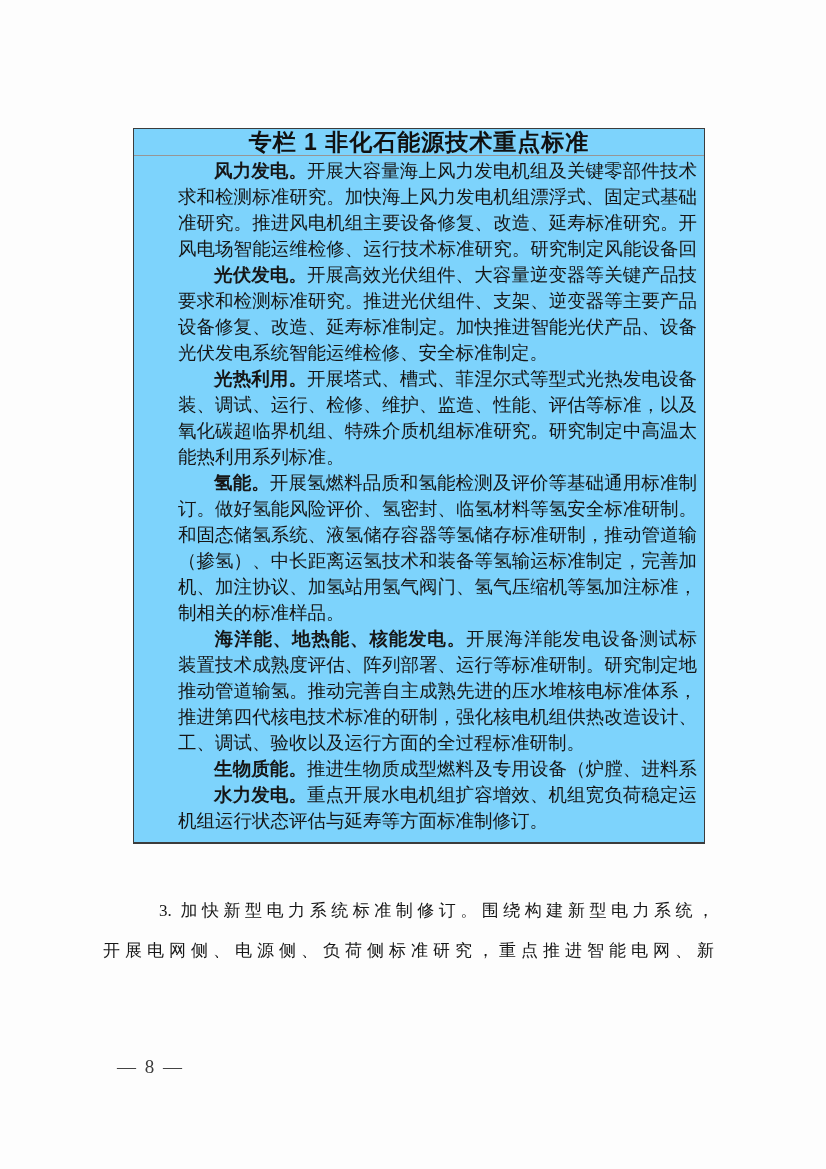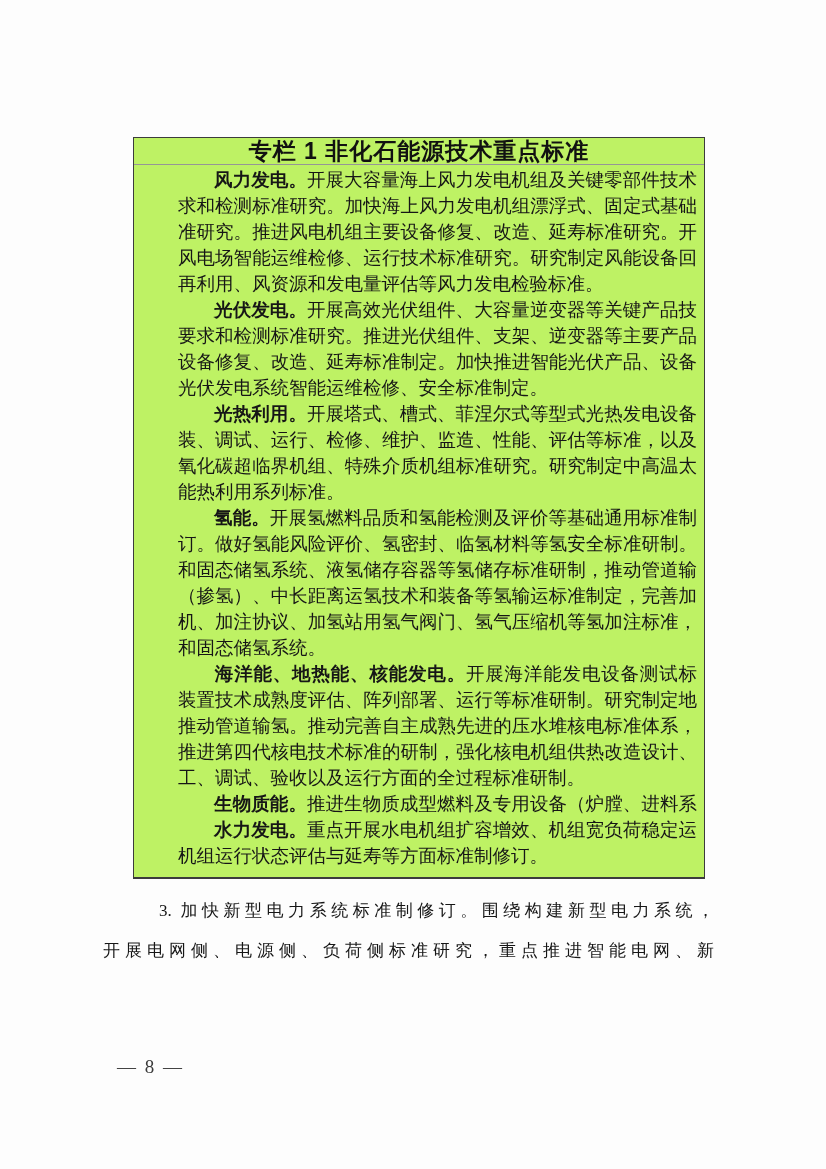--- a/index.html
+++ b/index.html
@@ -7,25 +7,25 @@
     width: 826px; height: 1169px;
     background: #fdfdfd;
     color: #161616;
     font-family: "Liberation Serif", "DejaVu Serif", serif;
     position: relative;
     overflow: hidden;
   }
   
   .box {
     position: absolute;
-    left: 133px; top: 137px;
+    left: 133px; top: 128px;
     width: 570px;
     border: 1px solid #3c3c3c;
     border-bottom-width: 2px;
-    background: #bef264;
+    background: #7dd3fc;
     box-sizing: content-box;
   }
   .box-title {
     height: 26px; line-height: 26px;
     text-align: center;
     font-family: "Liberation Sans", "DejaVu Sans", sans-serif;
     font-weight: bold;
     font-size: 23px;
     letter-spacing: 1px;
     border-bottom: 1px solid #969696;
@@ -76,35 +76,34 @@
 </head>
 <body>
 
 <section class="box">
   <div class="box-title">专栏 1 非化石能源技术重点标准</div>
   <div class="box-body">
       <div class="bline"><span class="ind"></span><b>风力发电。</b>开展大容量海上风力发电机组及关键零部件技术要</div>
       <div class="bline">求和检测标准研究。加快海上风力发电机组漂浮式、固定式基础标</div>
       <div class="bline">准研究。推进风电机组主要设备修复、改造、延寿标准研究。开展</div>
       <div class="bline">风电场智能运维检修、运行技术标准研究。研究制定风能设备回收</div>
-      <div class="bline last">再利用、风资源和发电量评估等风力发电检验标准。</div>
       <div class="bline"><span class="ind"></span><b>光伏发电。</b>开展高效光伏组件、大容量逆变器等关键产品技术</div>
       <div class="bline">要求和检测标准研究。推进光伏组件、支架、逆变器等主要产品及</div>
       <div class="bline">设备修复、改造、延寿标准制定。加快推进智能光伏产品、设备及</div>
       <div class="bline last">光伏发电系统智能运维检修、安全标准制定。</div>
       <div class="bline"><span class="ind"></span><b>光热利用。</b>开展塔式、槽式、菲涅尔式等型式光热发电设备安</div>
       <div class="bline">装、调试、运行、检修、维护、监造、性能、评估等标准，以及二</div>
       <div class="bline">氧化碳超临界机组、特殊介质机组标准研究。研究制定中高温太阳</div>
       <div class="bline last">能热利用系列标准。</div>
       <div class="bline"><span class="ind"></span><b>氢能。</b>开展氢燃料品质和氢能检测及评价等基础通用标准制修</div>
       <div class="bline">订。做好氢能风险评价、氢密封、临氢材料等氢安全标准研制。推</div>
       <div class="bline">和固态储氢系统、液氢储存容器等氢储存标准研制，推动管道输氢</div>
       <div class="bline">（掺氢）、中长距离运氢技术和装备等氢输运标准制定，完善加氢</div>
       <div class="bline">机、加注协议、加氢站用氢气阀门、氢气压缩机等氢加注标准，研</div>
-      <div class="bline last">和固态储氢系统。</div>
+      <div class="bline last">制相关的标准样品。</div>
       <div class="bline"><span class="ind"></span><b>海洋能、地热能、核能发电。</b>开展海洋能发电设备测试标准、</div>
       <div class="bline">装置技术成熟度评估、阵列部署、运行等标准研制。研究制定地热</div>
       <div class="bline">推动管道输氢。推动完善自主成熟先进的压水堆核电标准体系，</div>
       <div class="bline">推进第四代核电技术标准的研制，强化核电机组供热改造设计、施</div>
       <div class="bline last">工、调试、验收以及运行方面的全过程标准研制。</div>
       <div class="bline"><span class="ind"></span><b>生物质能。</b>推进生物质成型燃料及专用设备（炉膛、进料系统、</div>
       <div class="bline"><span class="ind"></span><b>水力发电。</b>重点开展水电机组扩容增效、机组宽负荷稳定运行、</div>
       <div class="bline last">机组运行状态评估与延寿等方面标准制修订。</div>
     </div>
 </section>

